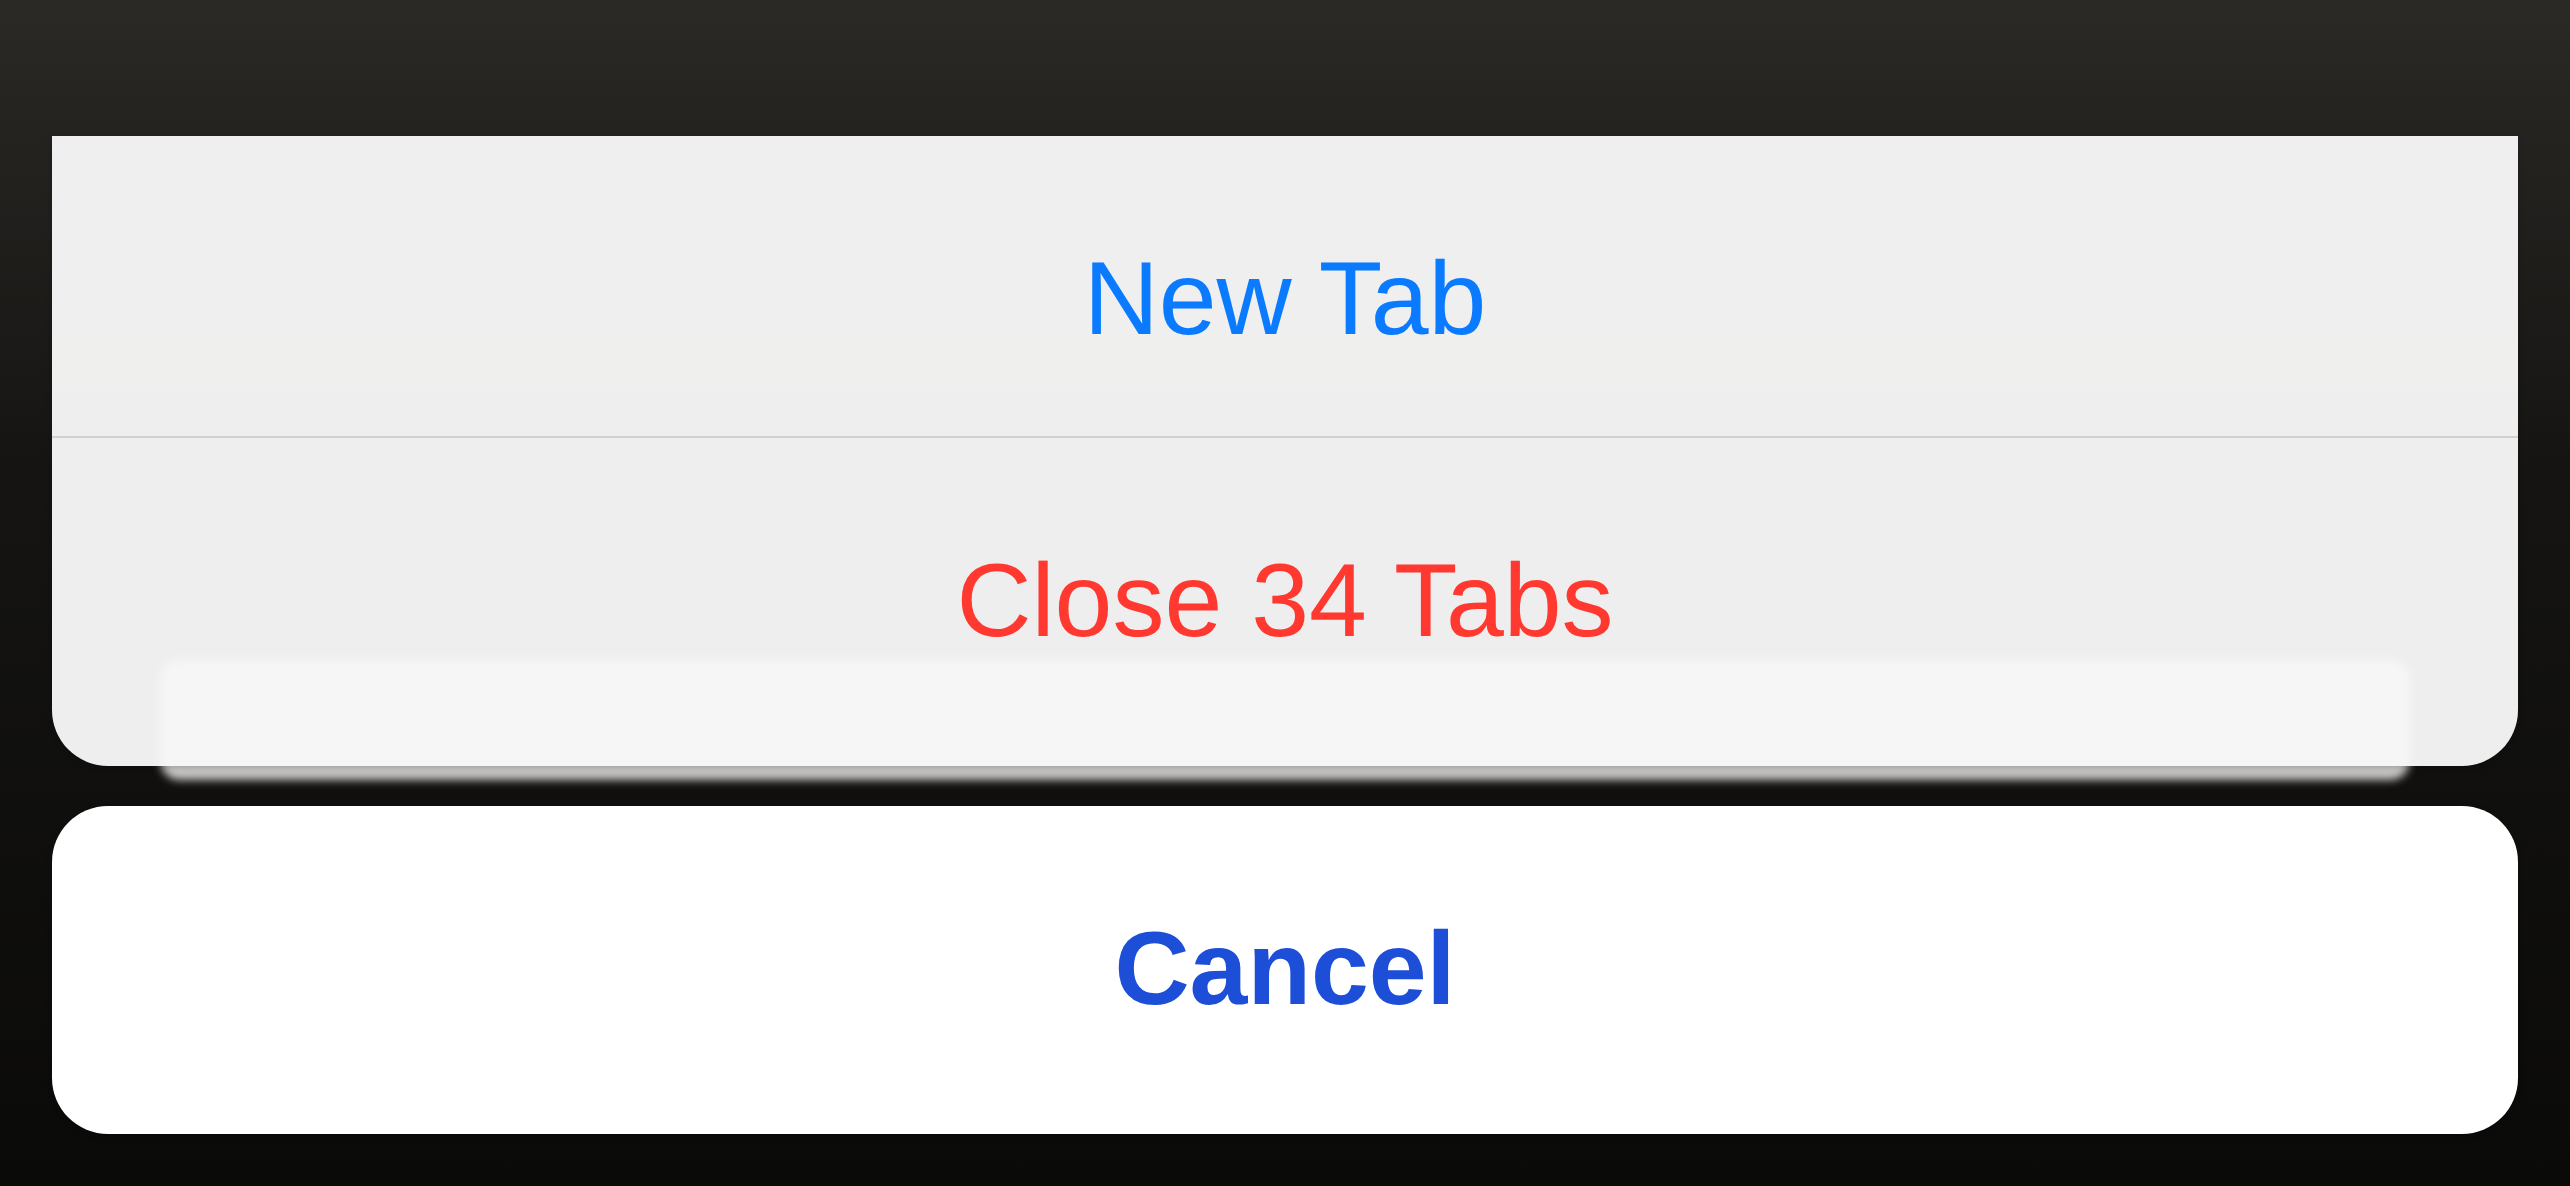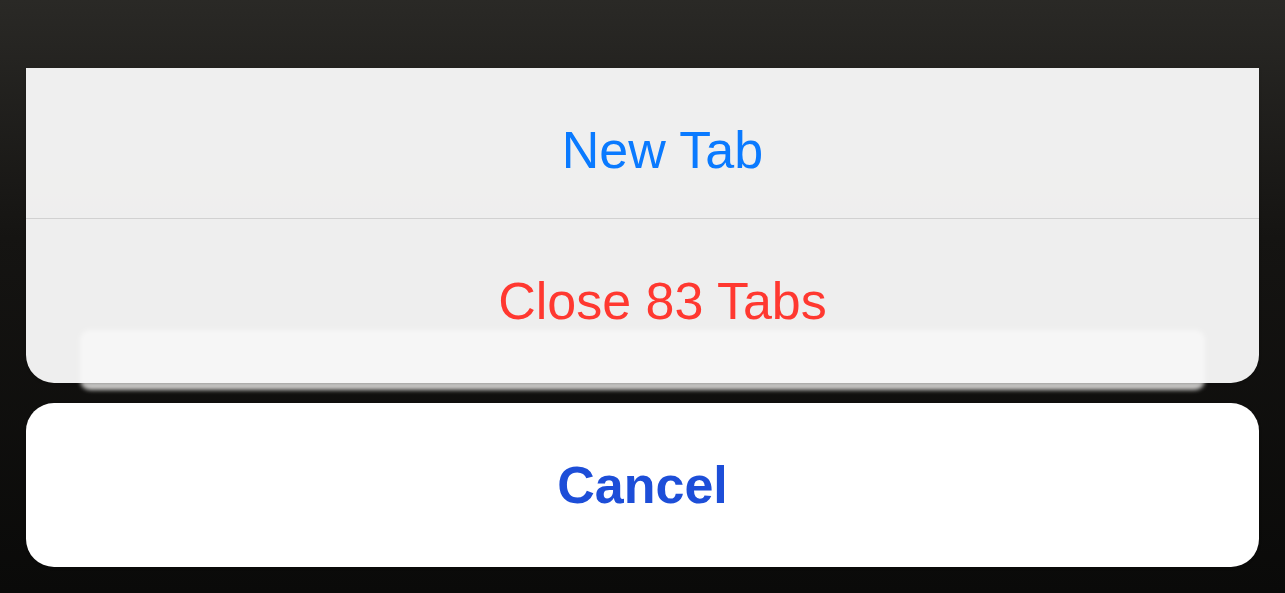--- a/index.html
+++ b/index.html
@@ -64,21 +64,20 @@
       width: 100%;
       height: 164px;
       display: flex;
       align-items: center;
       justify-content: center;
       font-size: 52px;
       font-weight: 400;
       cursor: pointer;
       border: none;
       background: transparent;
-      margin-left: 20px;
       -webkit-font-smoothing: antialiased;
     }
 
     .action-item.primary {
       color: #0a7aff;
     }
 
     .action-item.first-top {
       height: 150px;
       align-items: flex-end;
@@ -124,20 +123,20 @@
   <div class="backdrop-light"></div>
 </div>
 
 <div class="sheet-container">
 
   <div class="action-group top-cut">
     <button class="action-item primary first-top">New Tab</button>
 
     <div class="divider"></div>
 
-    <button class="action-item destructive">Close 83 Tabs</button>
+    <button class="action-item destructive">Close 34 Tabs</button>
   </div>
 
   <div class="cancel-group">
     <button class="cancel-item">Cancel</button>
   </div>
 
 </div>
 
 </body></html>

